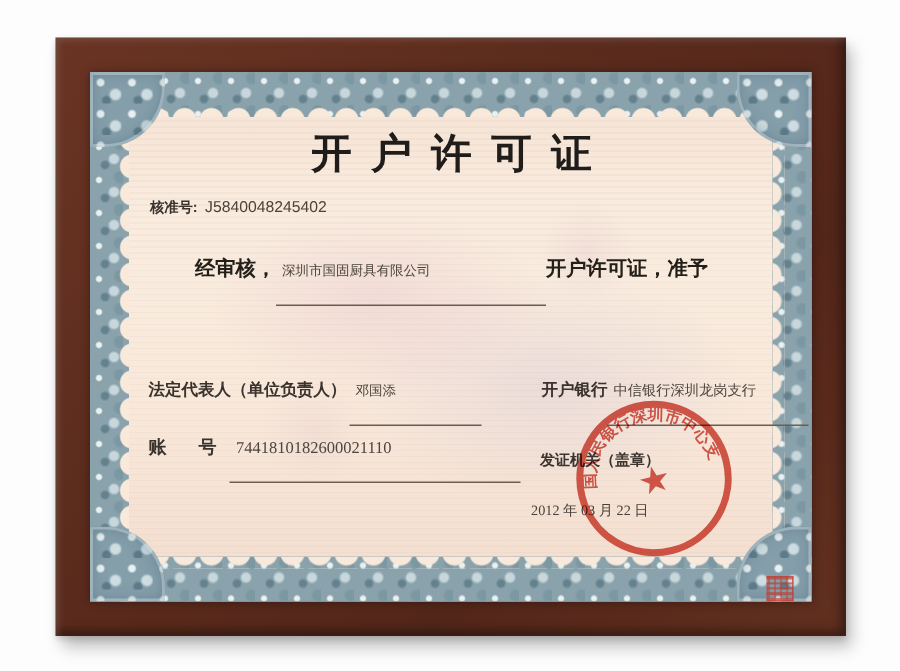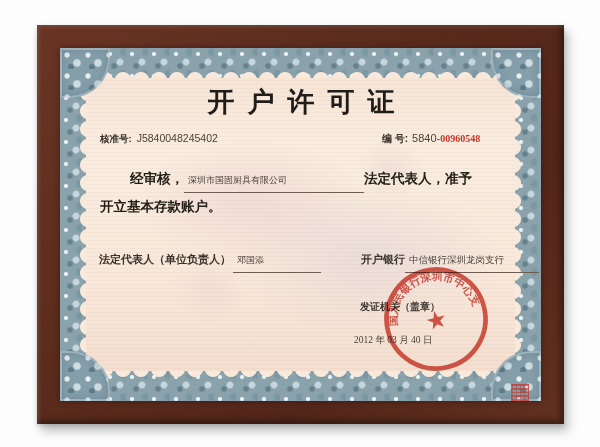--- a/index.html
+++ b/index.html
@@ -66,21 +66,21 @@
   .row{position:absolute;white-space:nowrap;}
   .lab{font-weight:bold;color:#3a332d;}
   .num{font-family:Liberation Sans, sans-serif;color:#4c4238;}
   .approval{left:40px;top:84px;font-size:9.5px;}
   .approval .num{font-size:10.5px;margin-left:5px;}
   .serial{left:322px;top:84px;font-size:10px;}
   .serial .num{font-size:11px;margin-left:4px;}
   .red-num{color:#c8372b;font-weight:bold;font-family:"Liberation Serif","DejaVu Serif",serif;}
   .body1{left:70px;top:122px;font-size:13.5px;font-weight:bold;color:#242019;}
   .fill{display:inline-block;border-bottom:1px solid #6e5c51;font-weight:normal;
-        font-size:9px;color:#4c453e;vertical-align:baseline;padding:0 4px 5px 4px;}
+        font-size:9px;color:#4c453e;vertical-align:baseline;padding:0 4px 16px 4px;}
   .company-fill{width:172px;}
   .body2{left:40px;top:150px;font-size:13.5px;font-weight:bold;color:#242019;}
   .reprow{left:39px;top:204px;font-size:11px;}
   .rep-name{width:80px;margin-left:2px;}
   .bank-label{margin-left:40px;}
   .bank-name{width:126px;font-size:9.5px;}
   .acctrow{left:39px;top:242px;font-size:12px;}
   .acct-label{letter-spacing:9px;}
   .acct-num{width:186px;font-size:11px;font-family:"Liberation Serif","DejaVu Serif",serif;}
   .issuer-label{left:300px;top:252px;font-size:10px;font-weight:bold;color:#3c352f;}
@@ -114,37 +114,36 @@
       <div class="watermark"></div>
 
       <div class="content">
 
         <div class="cert-title">开户许可证</div>
 
         <div class="row approval">
           <span class="lab">核准号:</span><span class="num">J5840048245402</span>
         </div>
 
-        <div class="row serial">
-          <span class="lab">编 号:</span><span class="num">5840-</span><span class="red-num">00960548</span>
+
+        <div class="row body1">
+          <span>经审核，</span><span class="fill company-fill">深圳市国固厨具有限公司</span><span>开户许可证，准予</span>
         </div>
 
-        <div class="row body1">
-          <span>经审核，</span><span class="fill company-fill">深圳市国固厨具有限公司</span><span>法定代表人，准予</span>
-        </div>
-
-        <div class="row body2">开立基本存款账户。</div>
 
         <div class="row reprow">
           <span class="lab">法定代表人（单位负责人）</span><span class="fill rep-name">邓国添</span><span class="lab bank-label">开户银行</span><span class="fill bank-name">中信银行深圳龙岗支行</span>
         </div>
 
+        <div class="row acctrow">
+          <span class="lab acct-label">账  号</span><span class="fill acct-num">7441810182600021110</span>
+        </div>
 
         <div class="row issuer-label">发证机关（盖章）</div>
-        <div class="row issuer-date">2012 年 03 月 40 日</div>
+        <div class="row issuer-date">2012 年 03 月 22 日</div>
 
         <svg class="seal" viewBox="0 0 120 120" xmlns="http://www.w3.org/2000/svg">
           <circle cx="60" cy="60" r="53" fill="none" stroke="#cf3a2c" stroke-width="5"></circle>
           <defs>
             <path id="sealarc" d="M 18 60 A 42 42 0 1 1 102 60"></path>
           </defs>
           <text font-size="11.5" fill="#cf3a2c" font-weight="bold" font-family="Liberation Sans, sans-serif">
             <textPath href="#sealarc" startOffset="50%" text-anchor="middle">中国人民银行深圳市中心支行</textPath>
           </text>
           <text x="60" y="70" text-anchor="middle" font-size="26" fill="#cf3a2c">★</text>

